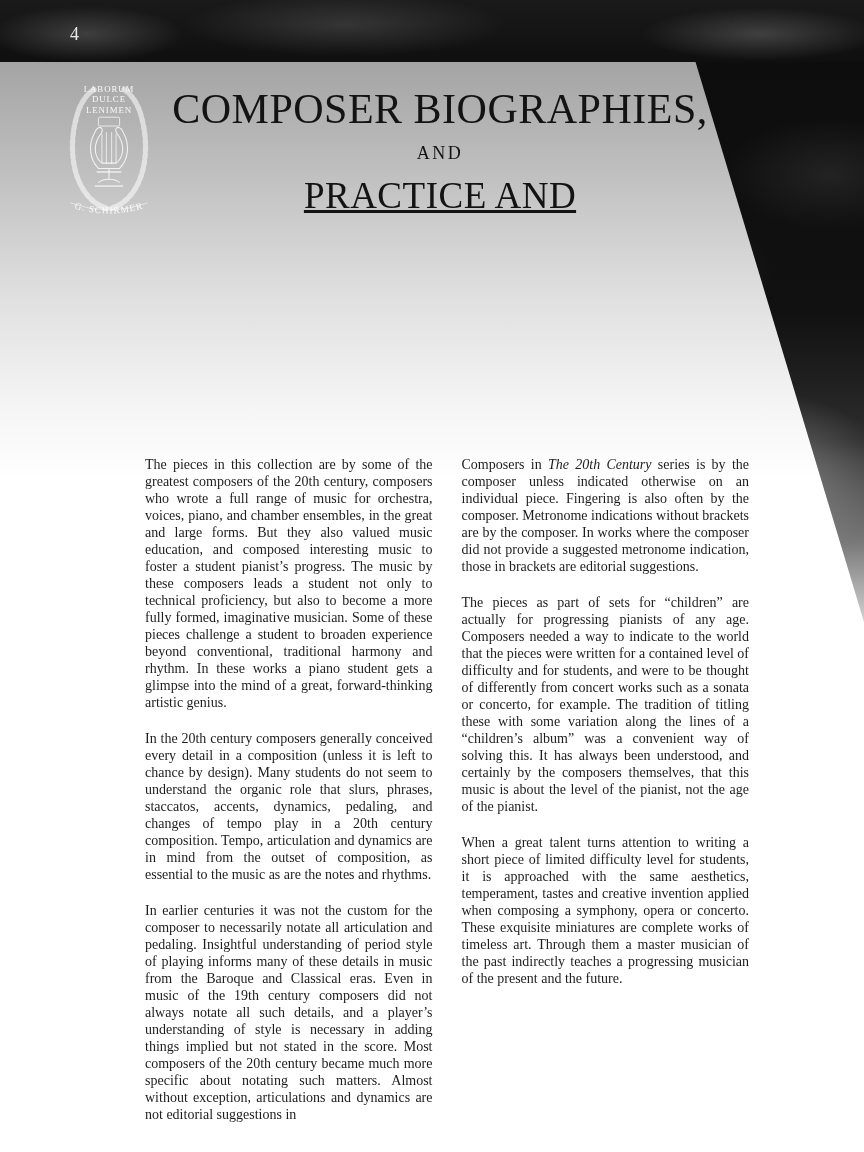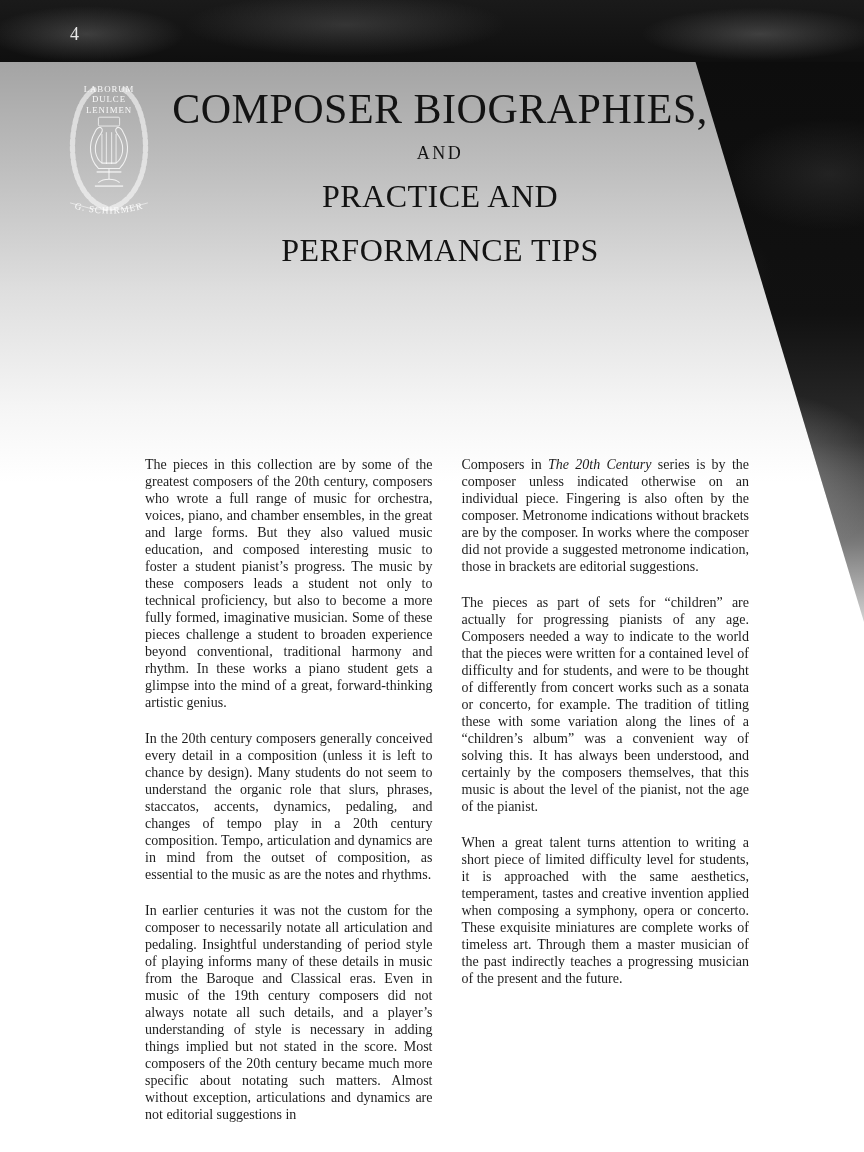--- a/index.html
+++ b/index.html
@@ -40,21 +40,21 @@
   }
   .crest {
     position:absolute; left:56px; top:70px; width:106px; height:158px;
   }
   .title-block {
     position:absolute; left:142px; top:84px; width:596px;
     text-align:center; color:#131313;
   }
   .t1 { font-size:42px; line-height:50px; letter-spacing:0.5px; }
   .t-and { font-size:18px; letter-spacing:2.5px; margin:9px 0 5px; }
-  .t2 { font-size:32px; line-height:54px; letter-spacing:0.5px; }
+  .t2 { font-size:37px; line-height:54px; letter-spacing:0.5px;text-decoration:underline; }
   .columns {
     position:absolute; left:145px; top:456px; width:604px;
     display:flex; gap:29px; color:#1c1c1c;
   }
   .col { flex:1; min-width:0; }
   .col p {
     margin:0 0 19px 0;
     font-size:14px; line-height:17px;
     text-align:justify; hyphens:none;
   }
@@ -103,21 +103,20 @@
       <text font-size="10.5" letter-spacing="1.2">
         <textPath href="#ribbonPath" startOffset="50%" text-anchor="middle">G. SCHIRMER</textPath>
       </text>
     </g>
   </svg>
 
   <div class="title-block">
     <div class="t1">COMPOSER BIOGRAPHIES,</div>
     <div class="t-and">AND</div>
     <div class="t2">PRACTICE AND</div>
-    <div class="t2">PERFORMANCE TIPS</div>
   </div>
 
   <div class="columns">
     <div class="col" id="left-col">
         <p><span>The pieces in this collection are by some of the greatest composers of the 20th century, composers who wrote a full range of music for orchestra, voices, piano, and chamber ensembles, in the great and large forms. But they also valued music education, and composed interesting music to foster a student pianist’s progress. The music by these composers leads a student not only to technical proficiency, but also to become a more fully formed, imaginative musician. Some of these pieces challenge a student to broaden experience beyond conventional, traditional harmony and rhythm. In these works a piano student gets a glimpse into the mind of a great, forward-thinking artistic genius.</span></p>
         <p><span>In the 20th century composers generally conceived every detail in a composition (unless it is left to chance by design). Many students do not seem to understand the organic role that slurs, phrases, staccatos, accents, dynamics, pedaling, and changes of tempo play in a 20th century composition. Tempo, articulation and dynamics are in mind from the outset of composition, as essential to the music as are the notes and rhythms.</span></p>
         <p><span>In earlier centuries it was not the custom for the composer to necessarily notate all articulation and pedaling. Insightful understanding of period style of playing informs many of these details in music from the Baroque and Classical eras. Even in music of the 19th century composers did not always notate all such details, and a player’s understanding of style is necessary in adding things implied but not stated in the score. Most composers of the 20th century became much more specific about notating such matters. Almost without exception, articulations and dynamics are not editorial suggestions in </span></p>
       </div>
     <div class="col" id="right-col">
         <p><span>Composers in </span><em>The 20th Century</em><span> series is by the composer unless indicated otherwise on an individual piece. Fingering is also often by the composer. Metronome indications without brackets are by the composer. In works where the composer did not provide a suggested metronome indication, those in brackets are editorial suggestions.</span></p>

